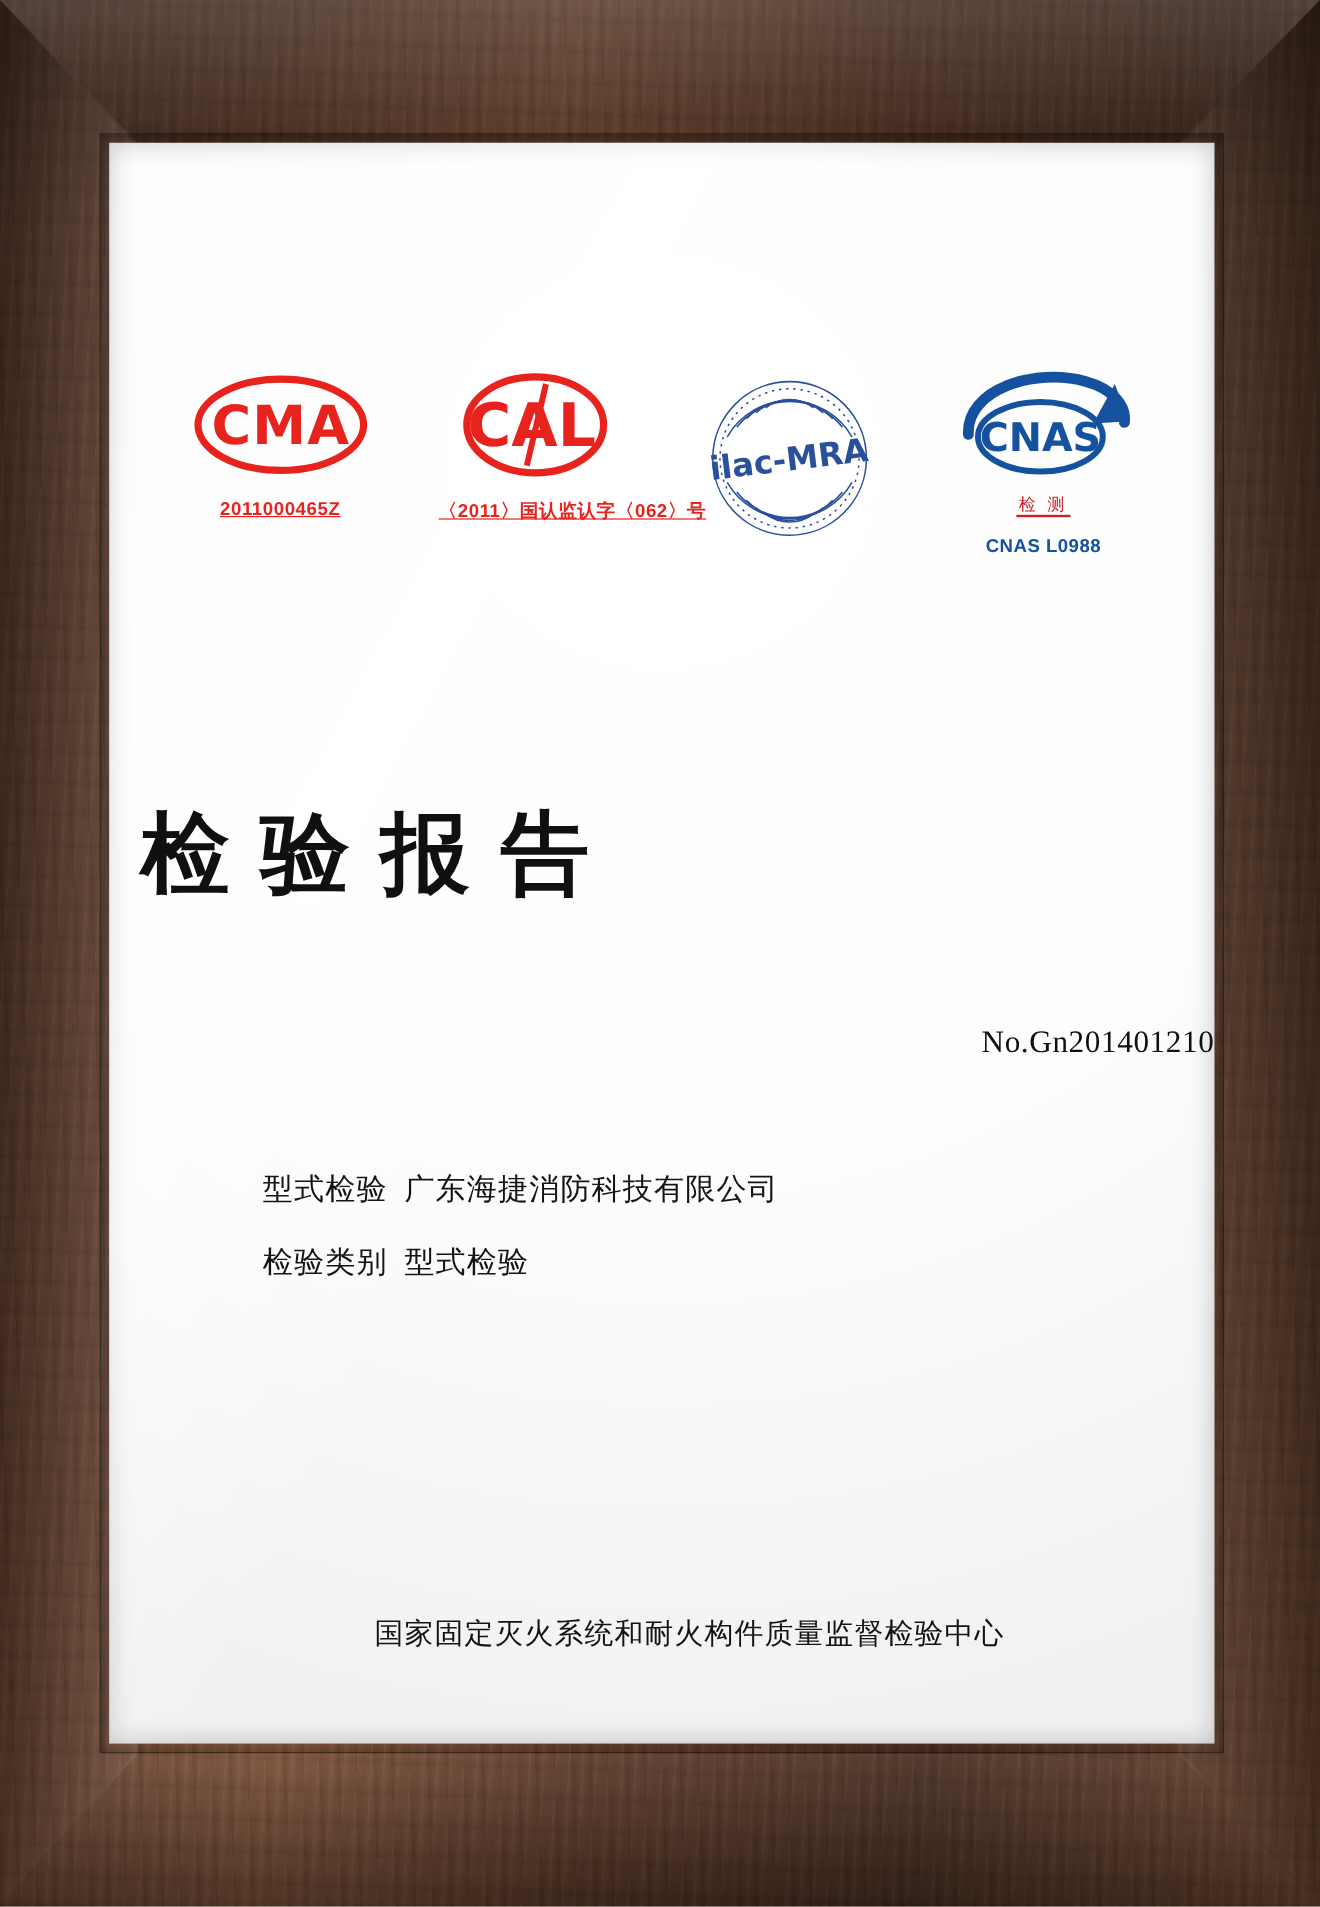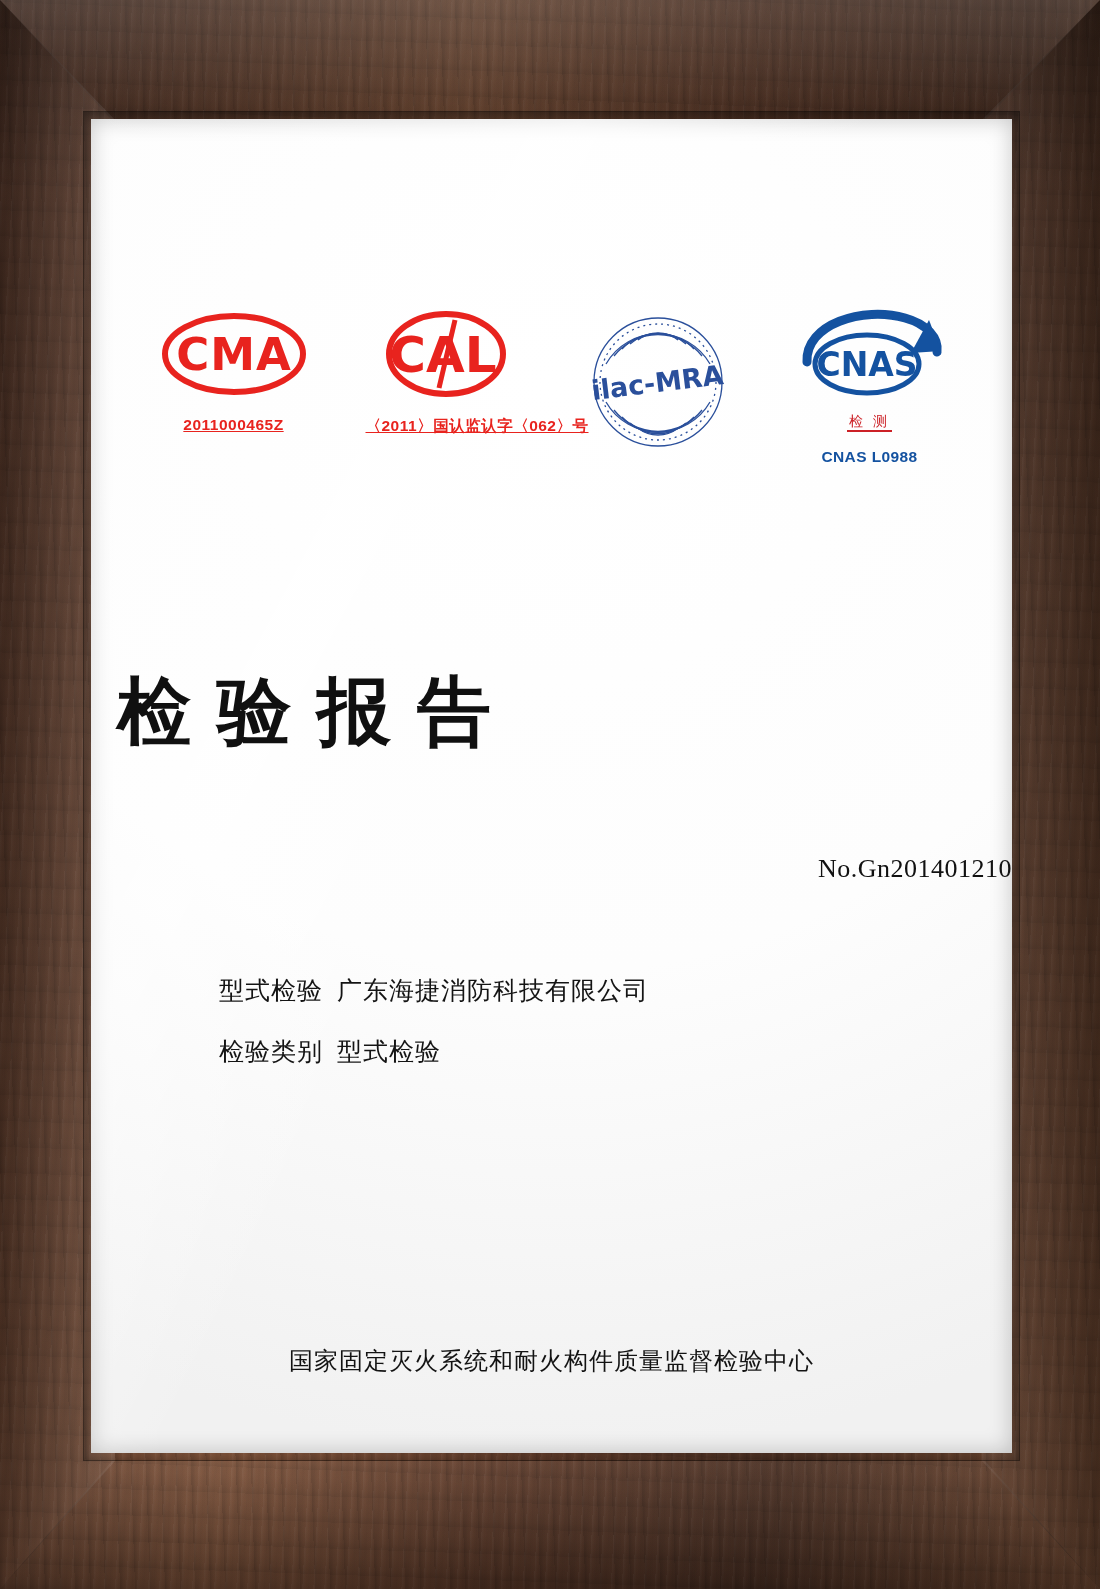--- a/index.html
+++ b/index.html
@@ -192,20 +192,21 @@
   .issuer {
     position: absolute;
     top: 1226px;
     left: 0;
     width: 921px;
     text-align: center;
     font-size: 24px;
     color: #131313;
     letter-spacing: 1px;
     font-family: "DejaVu Sans", "Liberation Sans", sans-serif;
+    padding-left: 23px;
   }
 </style>
 </head>
 <body>
 
 <div class="frame-outer">
   <div class="grain"></div>
   <div class="bevel bevel-top"></div>
   <div class="bevel bevel-bottom"></div>
   <div class="bevel bevel-left"></div>

